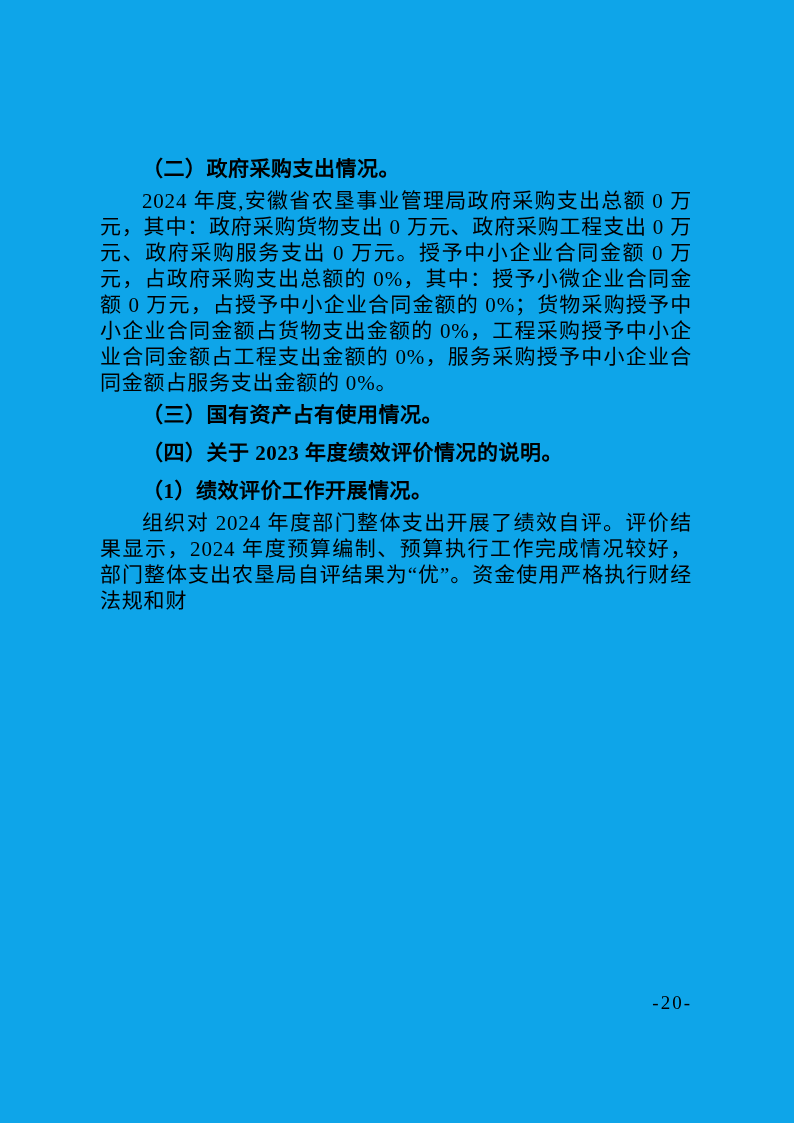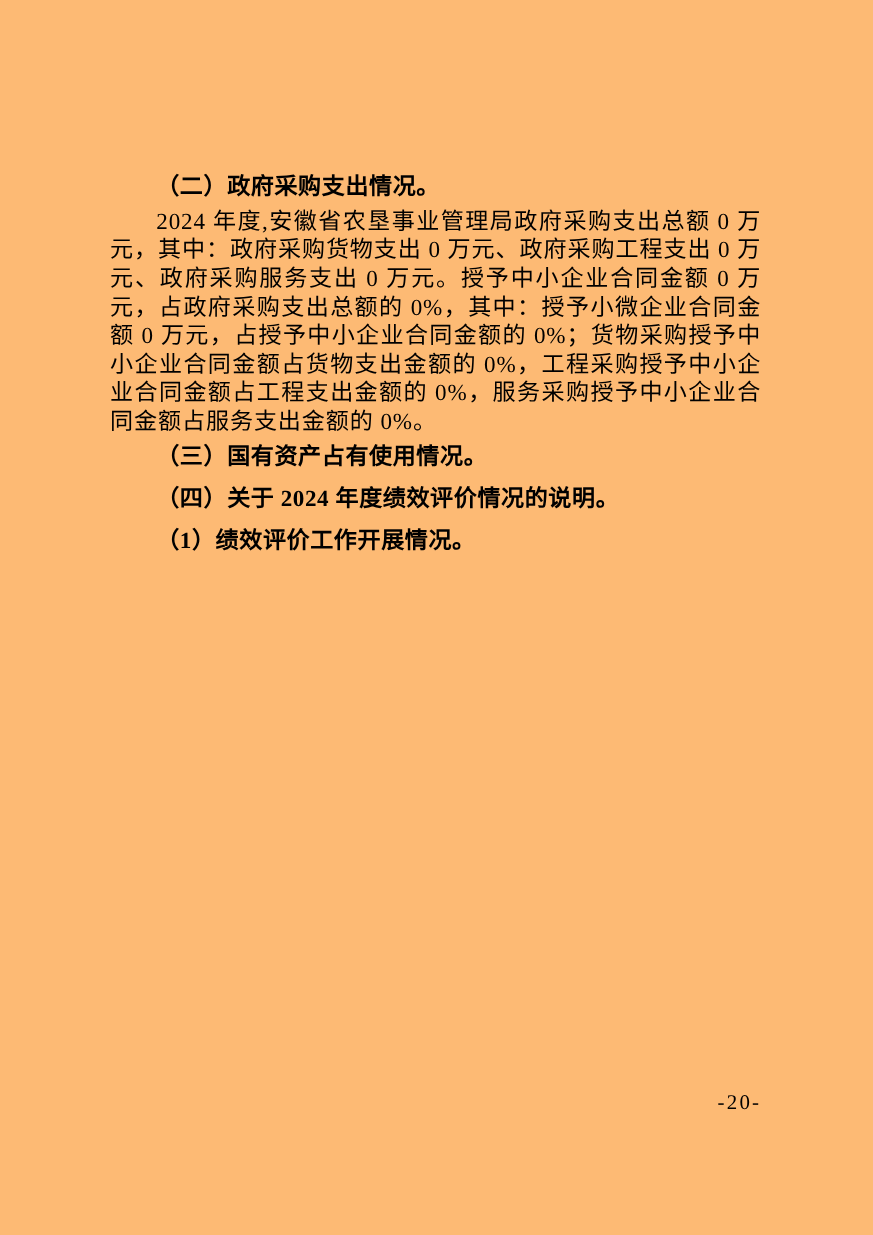--- a/index.html
+++ b/index.html
@@ -4,21 +4,21 @@
 <style>
   html, body {
     margin: 0;
     padding: 0;
     background: #ffffff;
   }
   .page {
     position: relative;
     width: 794px;
     height: 1123px;
-    background: #fdba74;
+    background: #0ea5e9;
     overflow: hidden;
     font-family: "Liberation Serif", "DejaVu Serif", serif;
     color: #000000;
   }
   .doc-content {
     position: absolute;
     left: 100px;
     top: 150px;
     width: 592px;
   }
@@ -60,22 +60,23 @@
 <div class="page">
   <div class="doc-content">
 
     <h2 class="doc-heading">（二）政府采购支出情况。</h2>
 
     <p class="doc-para">2024 年度,安徽省农垦事业管理局政府采购支出总额 0 万元，其中：政府采购货物支出 0 万元、政府采购工程支出 0 万元、政府采购服务支出 0 万元。授予中小企业合同金额 0 万元，占政府采购支出总额的 0%，其中：授予小微企业合同金额 0 万元，占授予中小企业合同金额的 0%；货物采购授予中小企业合同金额占货物支出金额的 0%，工程采购授予中小企业合同金额占工程支出金额的 0%，服务采购授予中小企业合同金额占服务支出金额的 0%。</p>
 
     <h2 class="doc-heading">（三）国有资产占有使用情况。</h2>
 
 
-    <h2 class="doc-heading">（四）关于 2024 年度绩效评价情况的说明。</h2>
+    <h2 class="doc-heading">（四）关于 2023 年度绩效评价情况的说明。</h2>
 
     <h2 class="doc-heading">（1）绩效评价工作开展情况。</h2>
 
 
+    <p class="doc-para">组织对 2024 年度部门整体支出开展了绩效自评。评价结果显示，2024 年度预算编制、预算执行工作完成情况较好，部门整体支出农垦局自评结果为“优”。资金使用严格执行财经法规和财</p>
 
   </div>
 
   <div class="page-number">-20-</div>
 </div>
 
 </body></html>

